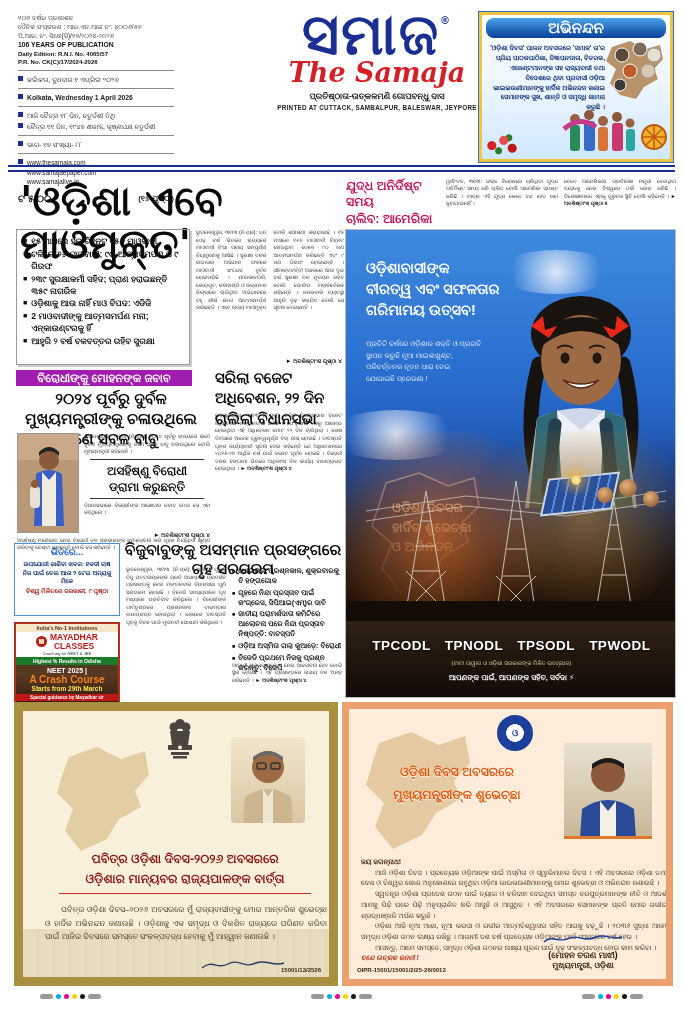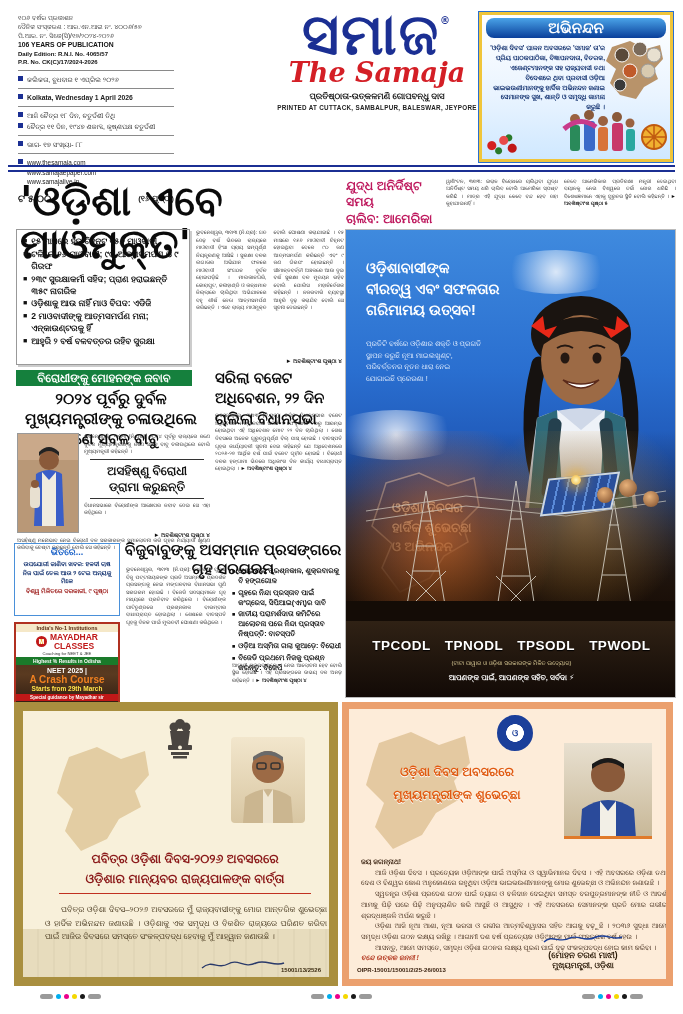--- a/index.html
+++ b/index.html
@@ -52,21 +52,21 @@
   .jump { font-weight:bold; color:#111; }
 
   
   .lead-box { position:absolute; left:16px; top:229px; width:174px; height:136px; border:1px solid #999; box-shadow:2px 2px 0 #ccc; padding:5px 6px; }
   .lead-box .li { font-size:8.6px; font-weight:bold; color:#111; line-height:1.45; display:flex; gap:4px; }
   .lead-box .li::before { content:"■"; font-size:7px; color:#111; line-height:1.8; }
   .lead-body { position:absolute; left:196px; top:229px; width:148px; height:138px; column-count:2; column-gap:7px; font-size:5.3px; line-height:1.42; color:#222; text-align:justify; }
   .lead-jump { position:absolute; left:196px; top:358px; width:146px; text-align:right; font-size:5.8px; }
 
   
-  .kicker { position:absolute; left:16px; top:370px; width:176px; background:#15803d; color:#fff; font-weight:800; font-size:11.5px; text-align:center; padding:1.5px 0; }
+  .kicker { position:absolute; left:16px; top:370px; width:176px; background:#a21caf; color:#fff; font-weight:800; font-size:11.5px; text-align:center; padding:1.5px 0; }
   .cm-headline { position:absolute; left:12px; top:389px; width:198px; font-size:15.5px; font-weight:800; color:#0a0a0a; text-align:center; line-height:1.3; }
   .cm-photo { position:absolute; left:17px; top:433px; width:62px; height:100px; border:1px solid #999;
      background:linear-gradient(180deg,#c8a98a 0%,#b99877 45%,#8a6a4a 100%); overflow:hidden; }
   .cm-photo svg { display:block; }
   .cm-colright { position:absolute; left:84px; top:433px; width:126px; }
   .cm-bodytop { font-size:5.3px; line-height:1.42; color:#222; text-align:justify; }
   .pullquote { margin:3px 6px; border-top:1.2px solid #333; border-bottom:1.2px solid #333; font-size:12px; font-weight:800; color:#111; text-align:center; padding:3px 0; white-space:pre-line; line-height:1.35; }
   .cm-bodybottom { position:absolute; left:17px; top:537px; width:193px; font-size:5.3px; line-height:1.4; color:#222; text-align:justify; }
   .cm-jump { position:absolute; left:110px; top:532px; width:100px; text-align:right; font-size:5.8px; }
 

